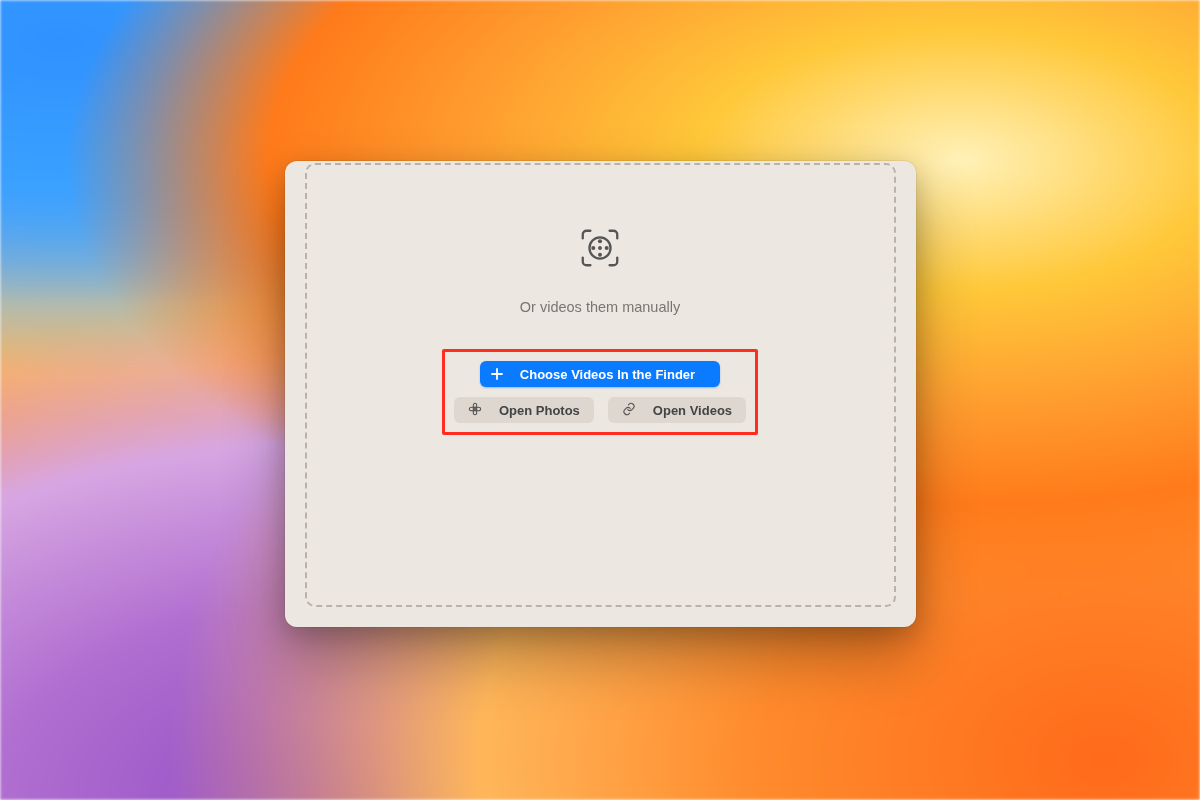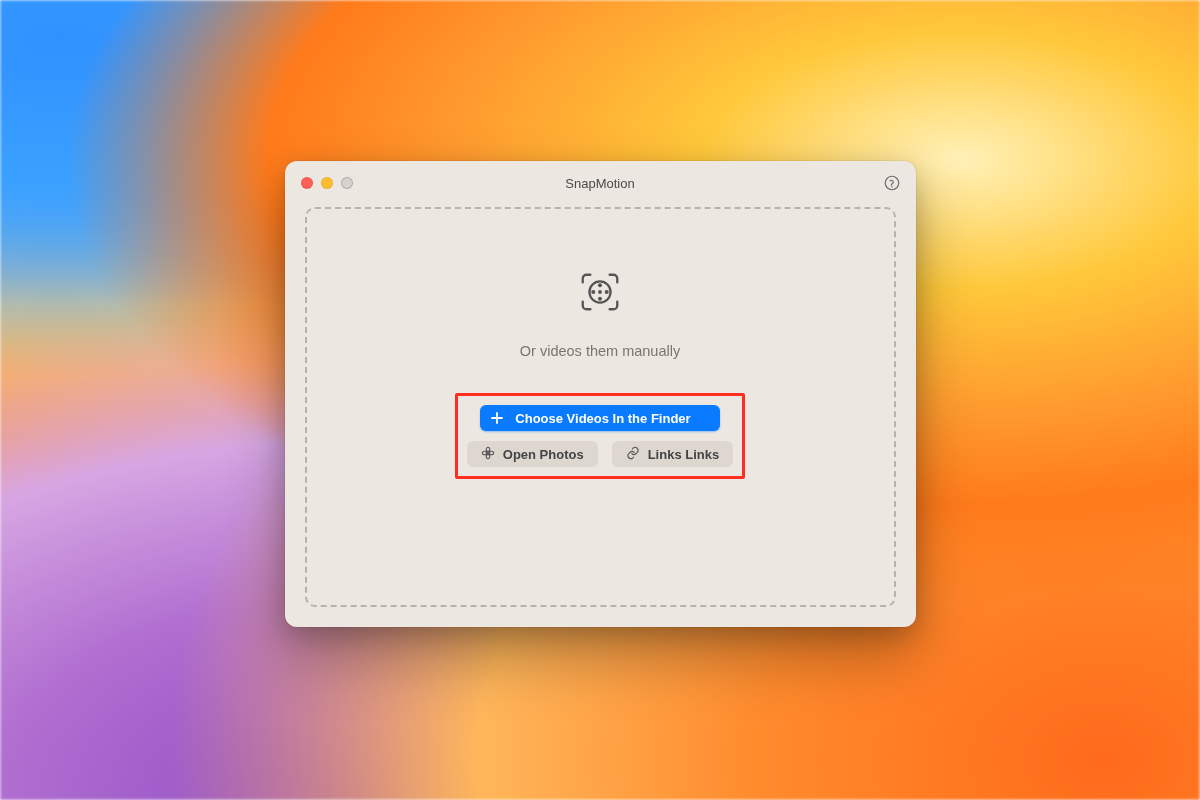--- a/index.html
+++ b/index.html
@@ -61,21 +61,21 @@
       display:flex; flex-direction:column; align-items:center; gap:10px;
       position:relative;
     }
     .annotate {
       position:absolute; inset:-12px -12px -12px -12px;
       border:3px solid #ff2d1f; border-radius:2px;
       pointer-events:none;
     }
     .btn {
       height:26px; border-radius:6px; font-size:13px;
-      display:inline-flex; align-items:center; gap:8px;
+      display:inline-flex; align-items:center; gap:17px;
       padding:0 12px; cursor:pointer; border:none;
       font-family:inherit;
     }
     .btn.primary {
       background:#0a7aff; color:#fff; font-weight:600;
       width:240px; justify-content:flex-start; padding-left:10px;
       box-shadow: 0 1px 2px rgba(10,122,255,0.4);
     }
     .btn.primary .plus {
       width:14px; height:14px; display:inline-flex; align-items:center; justify-content:center;
@@ -90,35 +90,20 @@
     .spacer { flex:1; }
   </style>
 </head>
 <body>
 
 <div class="wallpaper"></div>
 
 <div class="stage">
   <div class="window">
 
-    <div class="titlebar">
-      <div class="traffic">
-        <span class="dot red"></span>
-        <span class="dot yellow"></span>
-        <span class="dot green"></span>
-      </div>
-      <div class="title">SnapMotion</div>
-      <div class="help">
-        <svg width="18" height="18" viewBox="0 0 24 24" fill="none" stroke="currentColor" stroke-width="1.6">
-          <circle cx="12" cy="12" r="9"></circle>
-          <path d="M9.5 9.2a2.5 2.5 0 0 1 4.2 1.8c0 1.4-1.2 1.9-1.9 2.4-.5.4-.8.8-.8 1.6" stroke-linecap="round"></path>
-          <circle cx="12" cy="17" r="0.9" fill="currentColor" stroke="none"></circle>
-        </svg>
-      </div>
-    </div>
 
     <div class="body">
       <div class="dropzone">
 
         <div class="dz-icon">
           <svg width="46" height="46" viewBox="0 0 48 48" fill="none" stroke="currentColor">
             <path d="M6 14v-4a4 4 0 0 1 4-4h4" stroke-width="2.4" stroke-linecap="round"></path>
             <path d="M42 14v-4a4 4 0 0 0-4-4h-4" stroke-width="2.4" stroke-linecap="round"></path>
             <path d="M6 34v4a4 4 0 0 0 4 4h4" stroke-width="2.4" stroke-linecap="round"></path>
             <path d="M42 34v4a4 4 0 0 1-4 4h-4" stroke-width="2.4" stroke-linecap="round"></path>
@@ -159,21 +144,21 @@
               <span>Open Photos</span>
             </button>
 
             <button class="btn secondary">
               <span>
                 <svg width="14" height="14" viewBox="0 0 24 24" fill="none" stroke="currentColor" stroke-width="1.9" stroke-linecap="round">
                   <path d="M10 13a5 5 0 0 0 7.07 0l2.12-2.12a5 5 0 0 0-7.07-7.07L11 5"></path>
                   <path d="M14 11a5 5 0 0 0-7.07 0l-2.12 2.12a5 5 0 0 0 7.07 7.07L13 19"></path>
                 </svg>
               </span>
-              <span>Links Links</span>
+              <span>Open Videos</span>
             </button>
           </div>
         </div>
 
         <div class="spacer"></div>
       </div>
     </div>
 
   </div>
 </div>

